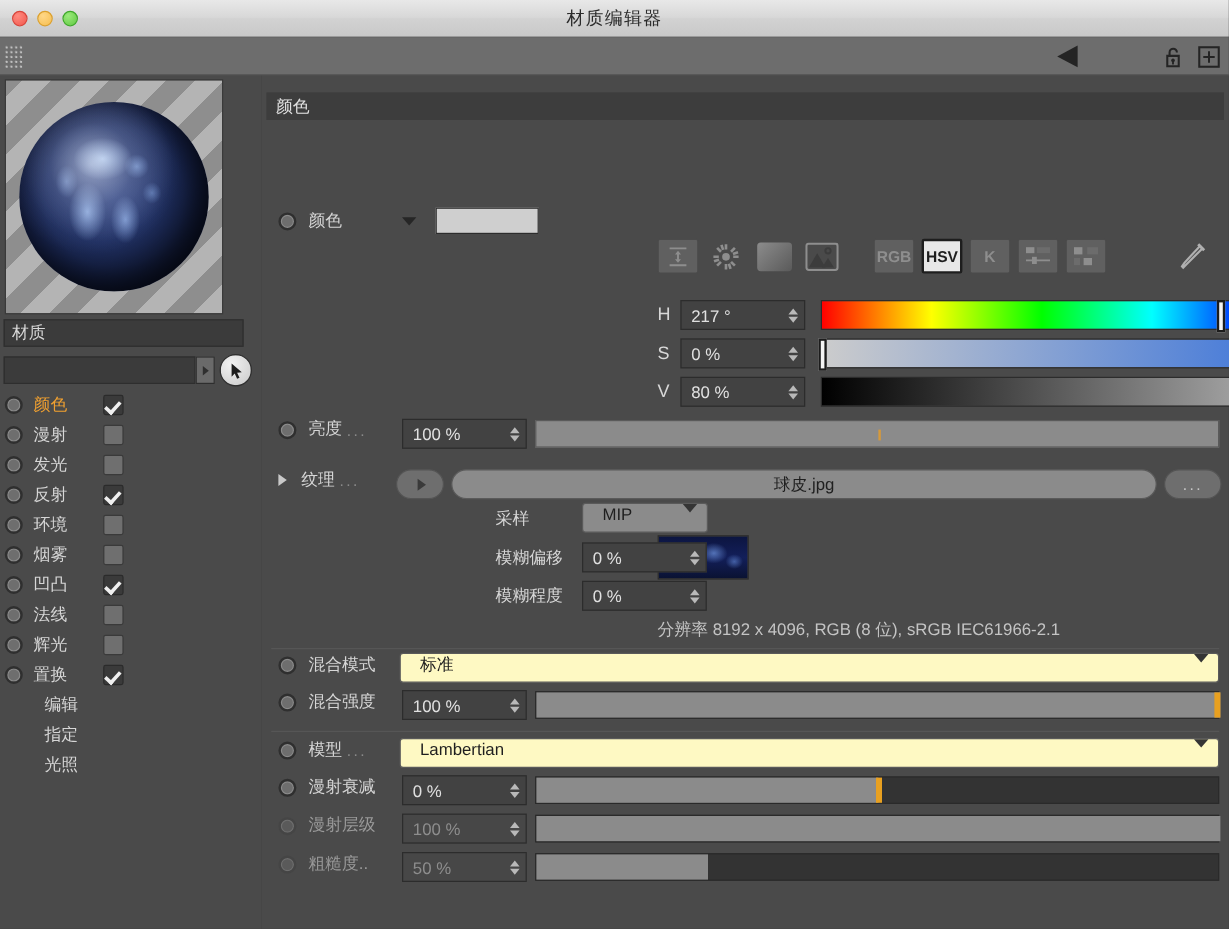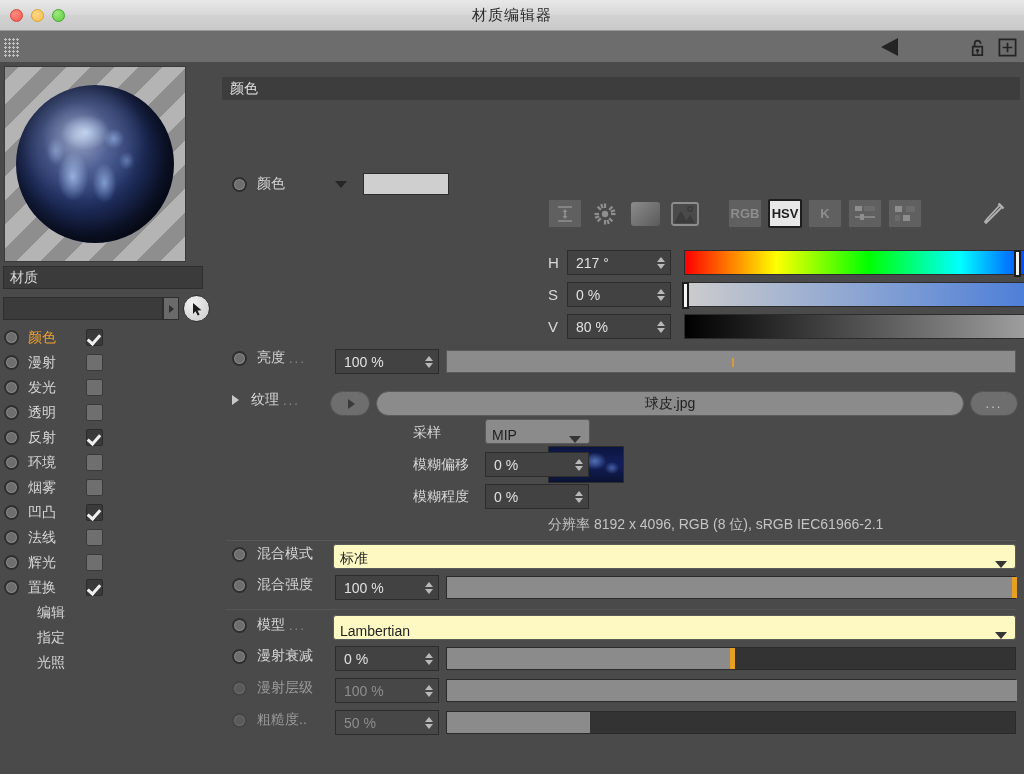--- a/index.html
+++ b/index.html
@@ -236,22 +236,22 @@
   }
   .track.empty { background: #333333; border-color: #2a2a2a; }
   .track .fill { position: absolute; left: 0; top: 0; bottom: 0; background: #8b8b8b; }
   .track .omark { position: absolute; top: 0; bottom: 0; width: 5px; background: #e8a020; }
   .track .tick { position: absolute; top: 7px; width: 2px; height: 9px; background: #d79a3a; }
 
   
   .dropdown {
     position: absolute; height: 25px;
     background: #8b8b8b; border: 1px solid #5a5a5a; border-radius: 3px;
-    display: flex; align-items: flex-end;
-    padding: 0 6px;
+    display: flex; align-items: flex-start;
+    padding: 0 16px;
     color: #1f1f1f; font-size: 14px;
   }
   .dropdown .dcaret {
     position: absolute; right: 8px;
     width: 0; height: 0;
     border-left: 6px solid transparent; border-right: 6px solid transparent;
     border-top: 7px solid #353535;
   }
   .dropdown.dark {
     background: #fef9c3;
@@ -361,25 +361,20 @@
         <div class="chkbox on"></div>
       </div>
       <div class="chan">
         <div class="radio"></div>
         <span class="chan-label">漫射</span>
         <div class="chkbox"></div>
       </div>
       <div class="chan">
         <div class="radio"></div>
         <span class="chan-label">发光</span>
-        <div class="chkbox"></div>
-      </div>
-      <div class="chan">
-        <div class="radio"></div>
-        <span class="chan-label">透明</span>
         <div class="chkbox"></div>
       </div>
       <div class="chan">
         <div class="radio"></div>
         <span class="chan-label">反射</span>
         <div class="chkbox on"></div>
       </div>
       <div class="chan">
         <div class="radio"></div>
         <span class="chan-label">环境</span>

